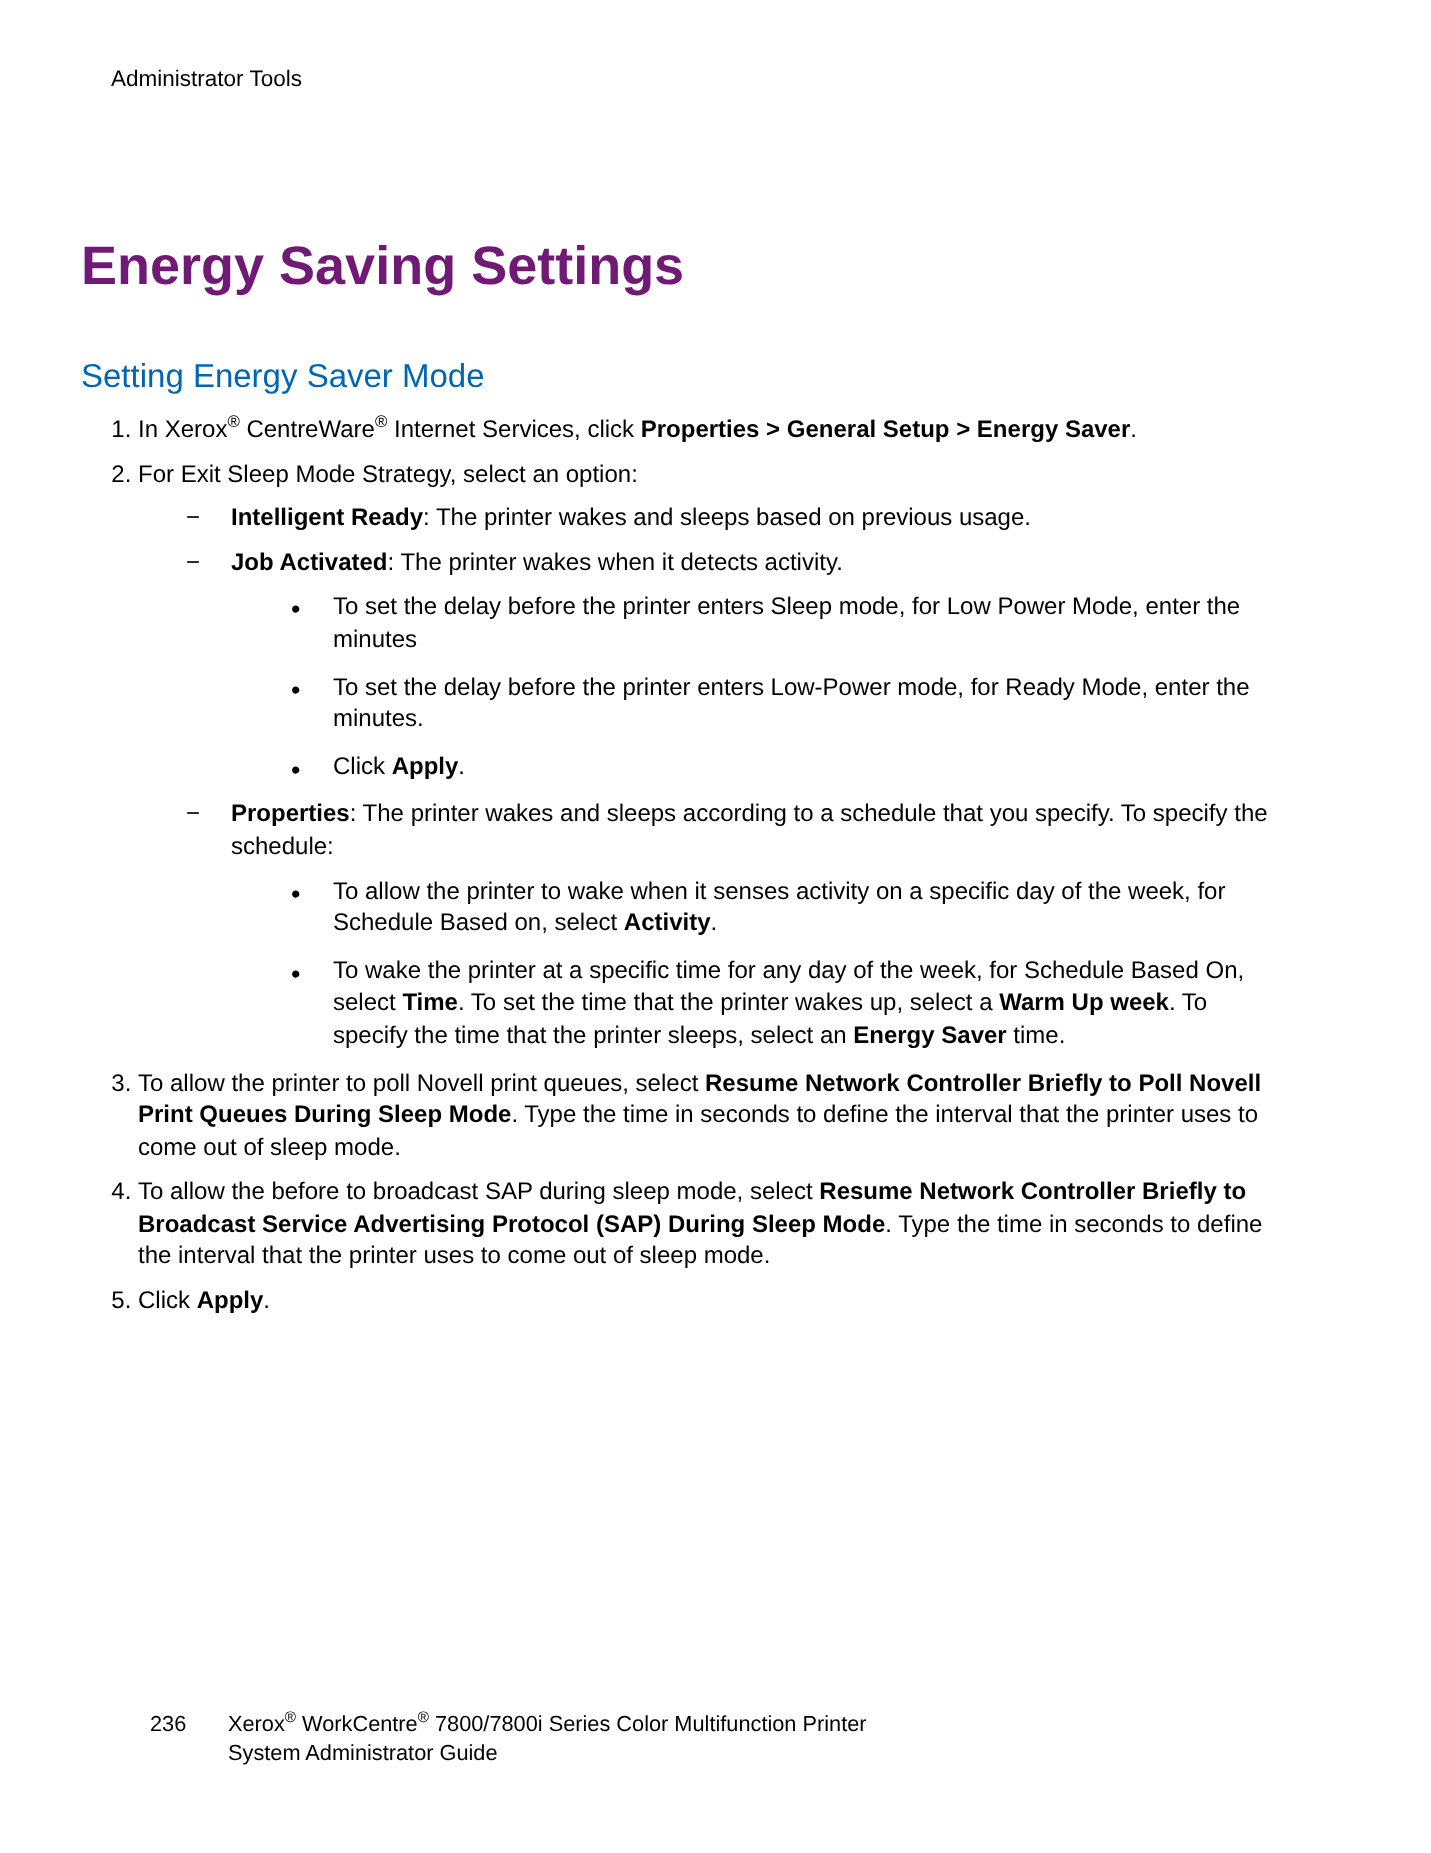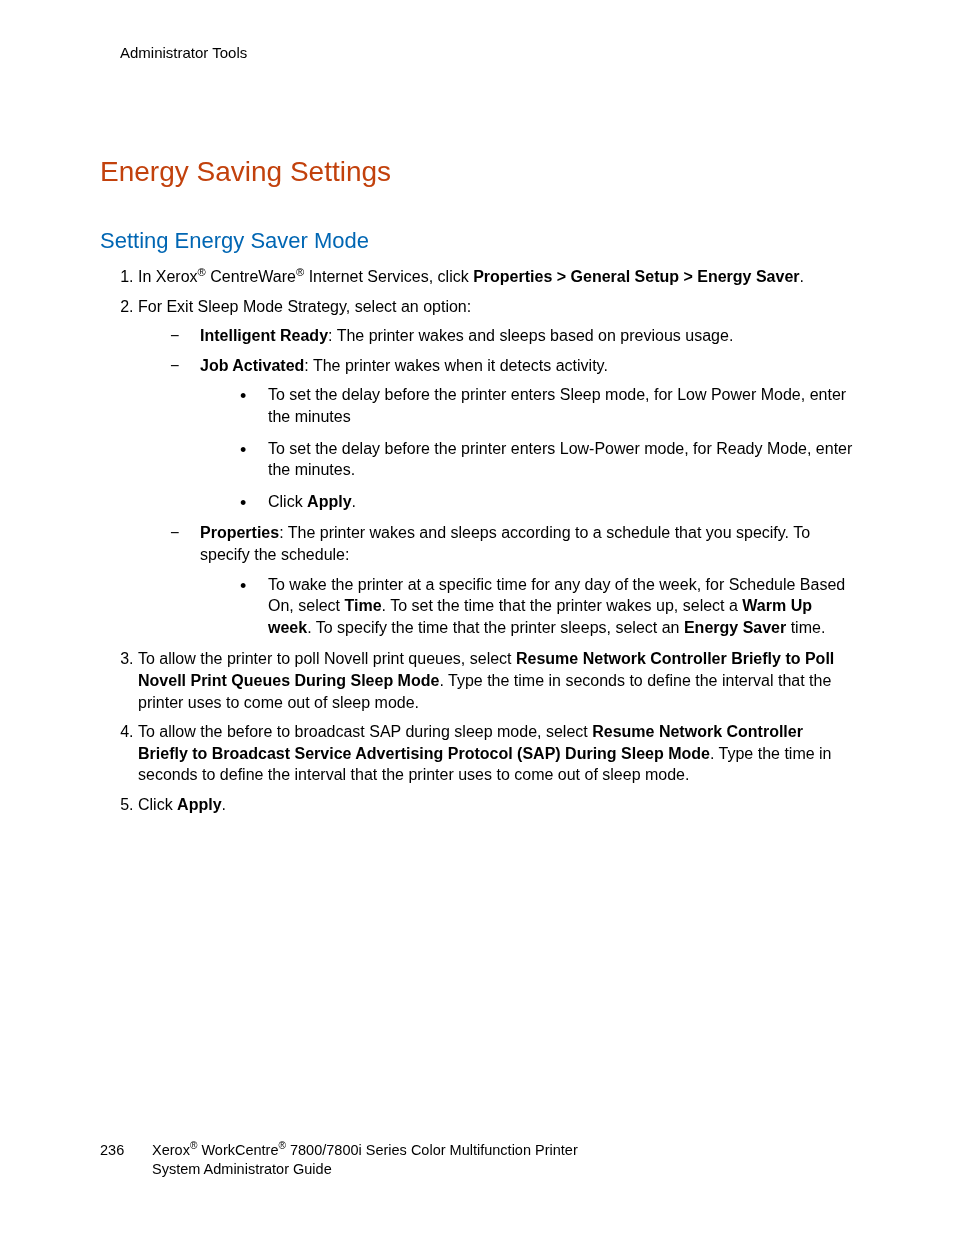--- a/index.html
+++ b/index.html
@@ -7,32 +7,32 @@
     padding: 0;
     font-family: "Segoe UI", Arial, sans-serif;
     background: #ffffff;
     color: #000000;
     width: 954px;
     height: 1235px;
     position: relative;
     box-sizing: border-box;
   }
   .page {
-    padding: 44px 100px 0 100px;
+    padding: 44px 100px 0 54px;
     box-sizing: border-box;
   }
   .header-section {
     font-size: 15px;
     margin-bottom: 95px;
     margin-left: 20px;
   }
   .title {
-    color: #c2410c;
-    font-size: 28px;
-    font-weight: 400;
+    color: #701a75;
+    font-size: 36px;
+    font-weight: 700;
     margin: 0 0 40px 0;
   }
   .subtitle {
     color: #0066b3;
     font-size: 22px;
     font-weight: 400;
     margin: 12px 0 12px 0;
   }
   ol.main-list {
     margin: 0;
@@ -118,20 +118,23 @@
             <li>To set the delay before the printer enters Low-Power mode, for Ready Mode, enter the minutes.</li>
             <li>
               <span>Click </span><b>Apply</b><span>.</span>
             </li>
           </ul>
         </li>
         <li>
           <b>Properties</b><span>: The printer wakes and sleeps according to a schedule that you specify. To specify the schedule:</span>
           <ul class="bullet-list">
             <li>
+              <span>To allow the printer to wake when it senses activity on a specific day of the week, for Schedule Based on, select </span><b>Activity</b><span>.</span>
+            </li>
+            <li>
               <span>To wake the printer at a specific time for any day of the week, for Schedule Based On, select </span><b>Time</b><span>. To set the time that the printer wakes up, select a </span><b>Warm Up week</b><span>. To specify the time that the printer sleeps, select an </span><b>Energy Saver</b><span> time.</span>
             </li>
           </ul>
         </li>
       </ul>
     </li>
     <li>
       <span>To allow the printer to poll Novell print queues, select </span><b>Resume Network Controller Briefly to Poll Novell Print Queues During Sleep Mode</b><span>. Type the time in seconds to define the interval that the printer uses to come out of sleep mode.</span>
     </li>
     <li>

